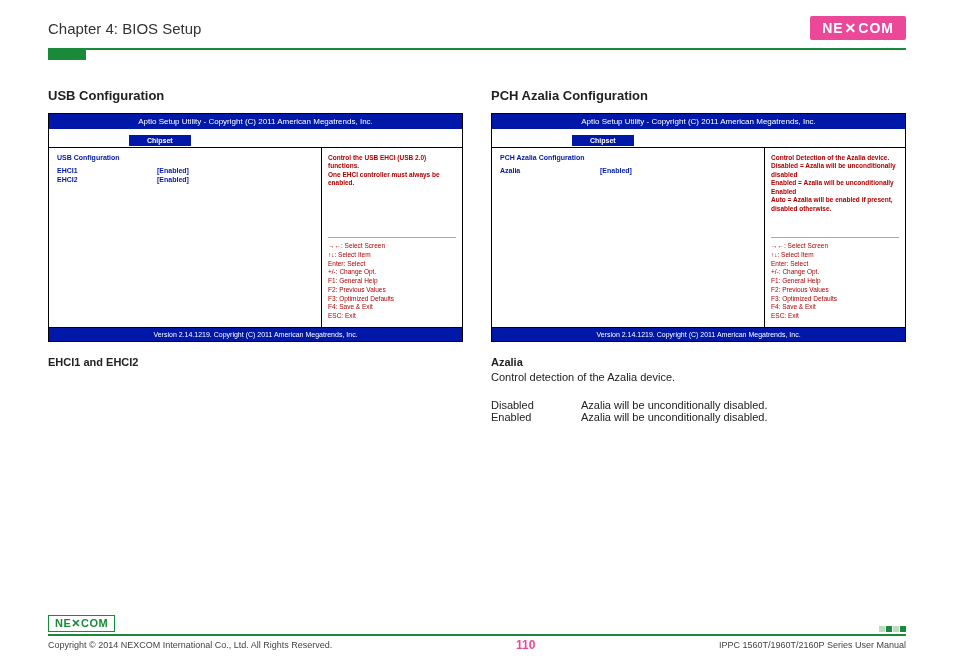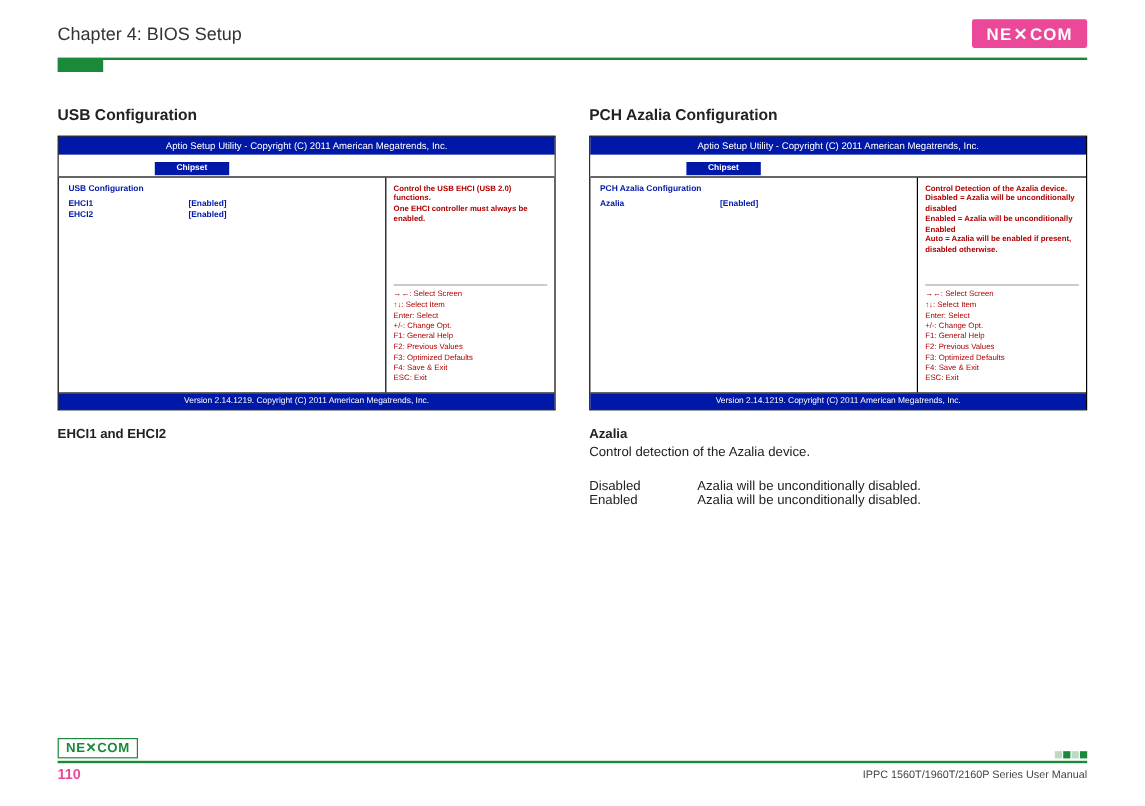--- a/index.html
+++ b/index.html
@@ -149,16 +149,17 @@
     <span class="footer-logo">NE✕COM</span>
     <div class="footer-squares">
       <div class="sq lt"></div>
         <div class="sq"></div>
         <div class="sq lt"></div>
         <div class="sq"></div>
     </div>
   </div>
   <hr class="footer-hr">
   <div class="footer-row">
+    <span>Copyright © 2014 NEXCOM International Co., Ltd. All Rights Reserved.</span>
     <span class="page-num">110</span>
     <span>IPPC 1560T/1960T/2160P Series User Manual</span>
   </div>
 </div>
 
 </body></html>

